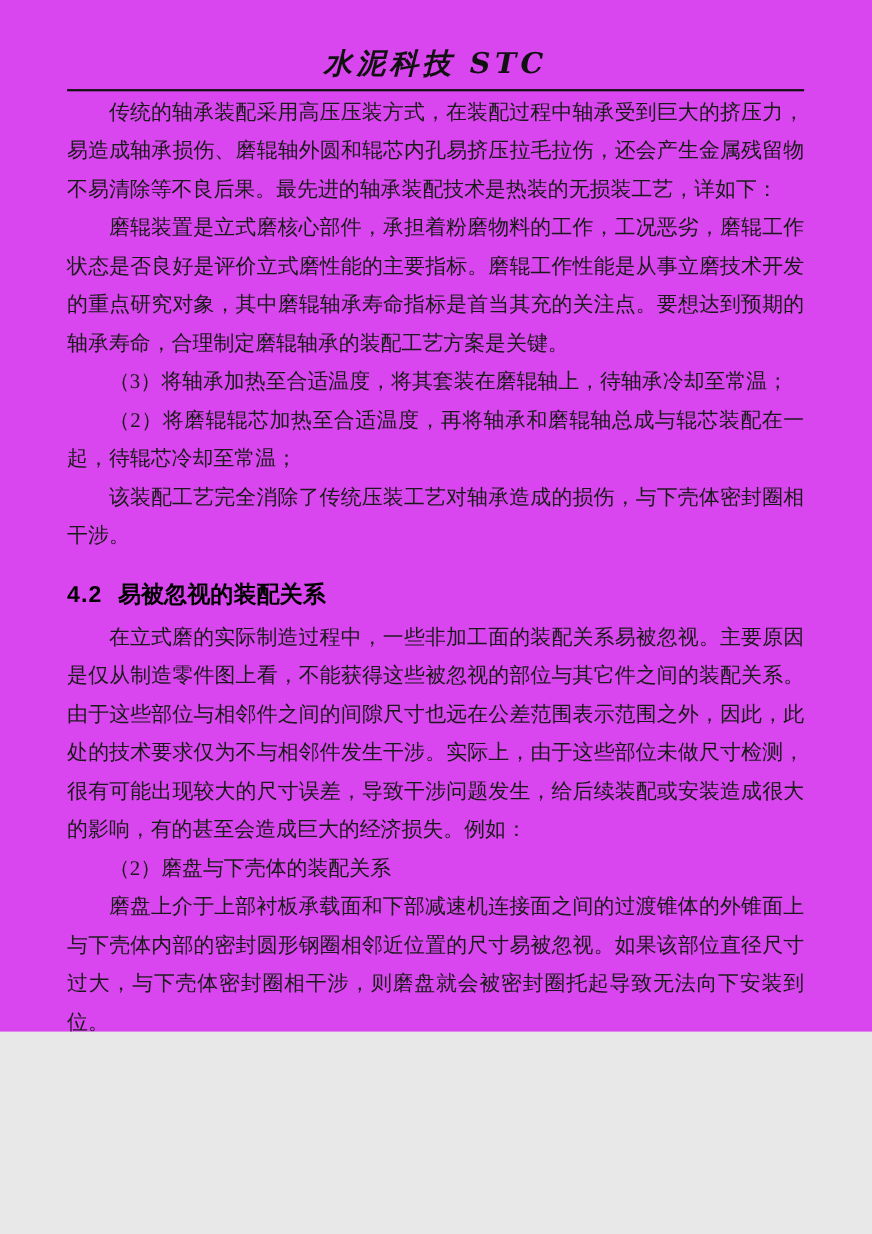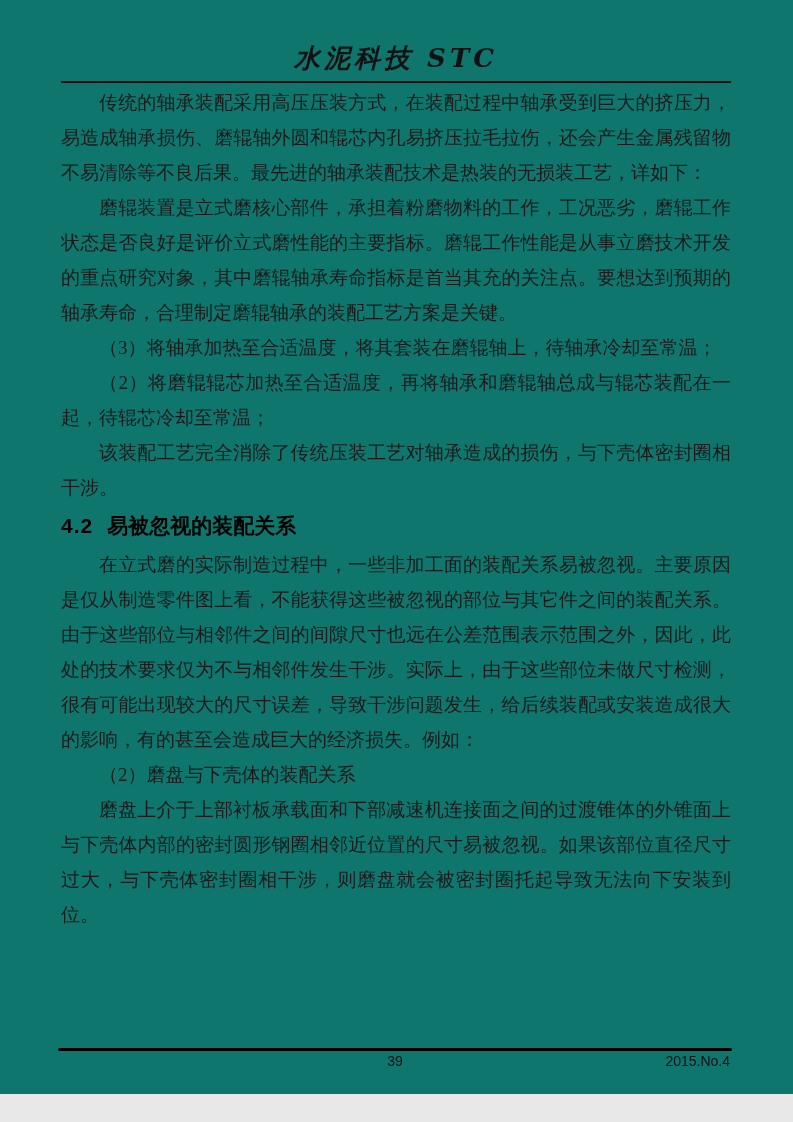--- a/index.html
+++ b/index.html
@@ -3,23 +3,23 @@
 <meta charset="utf-8">
 <style>
   html, body {
     margin: 0;
     padding: 0;
     background: #e8e8e8;
   }
   .page {
     position: relative;
     width: 793px;
-    height: 1094px;
+    height: 938px;
     margin: 0 auto;
-    background: #0f766e;
+    background: #d946ef;
     overflow: hidden;
     font-family: "Liberation Serif", serif;
     color: #1a1a1a;
   }
   
   .header {
     position: absolute;
     top: 0;
     left: 61px;
     width: 670px;
@@ -51,21 +51,21 @@
     line-height: 35px;
     text-align: justify;
     text-justify: inter-ideograph;
   }
   .article-body p {
     margin: 0;
     padding: 0;
     text-indent: 2em;
   }
   .section-heading {
-    margin: 3px 0 3px 0;
+    margin: 18px 0 3px 0;
     font-family: "Liberation Sans", sans-serif;
     font-weight: bold;
     font-size: 21px;
     line-height: 36px;
     color: #000;
     text-align: left;
   }
   .section-heading .section-number {
     margin-right: 14px;
     letter-spacing: 1px;

